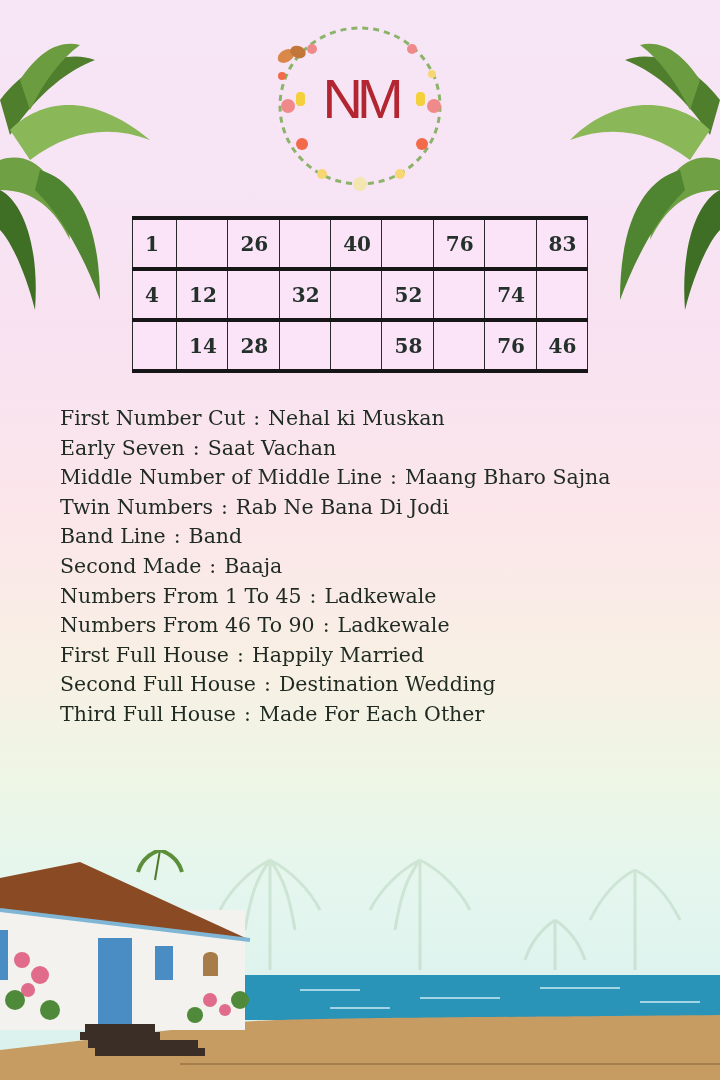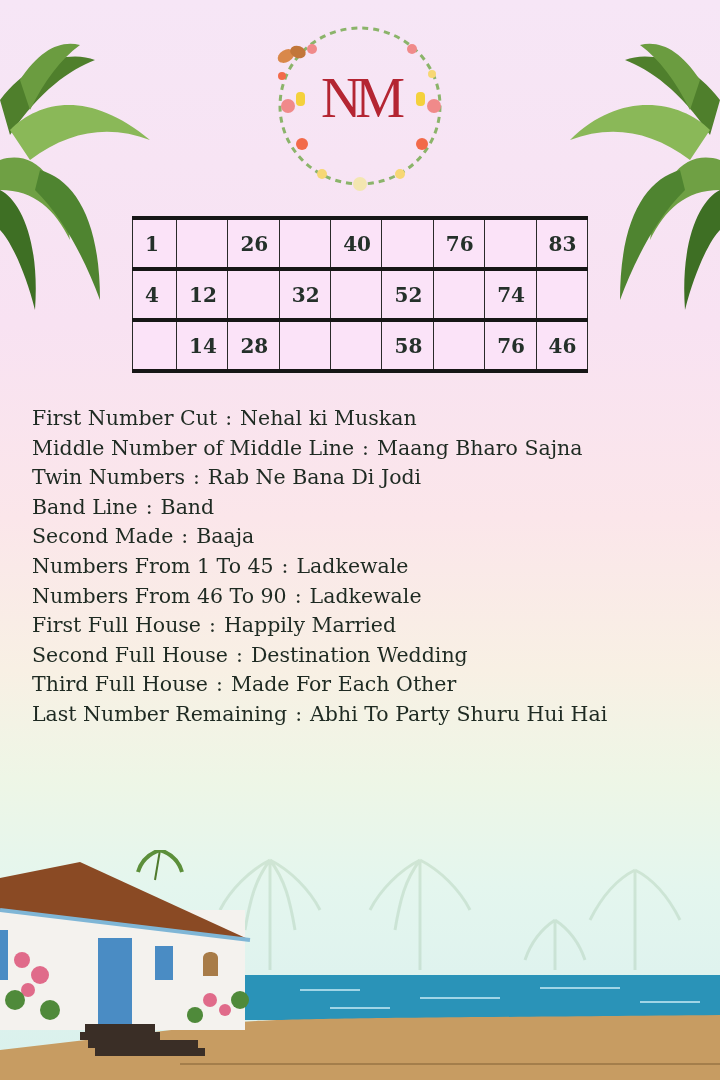--- a/index.html
+++ b/index.html
@@ -9,37 +9,37 @@
     font-family: "DejaVu Serif", "Liberation Serif", serif;
     color: #1f2a22;
   }
   .palm { position: absolute; }
   .palm-left { left: 0; top: 40px; width: 170px; height: 280px; }
   .palm-right { right: 0; top: 40px; width: 160px; height: 280px; }
 
   .monogram-wrap { position: absolute; left: 262px; top: 14px; width: 196px; height: 186px; }
   .monogram-text {
     position: absolute; left: 0; top: 52px; width: 196px; text-align: center;
-    font-family: Liberation Serif, serif;
+    font-family: Liberation Sans, sans-serif;
     font-size: 56px; color: #b42532; letter-spacing: -6px; font-weight: normal;
   }
 
   .tambola {
     position: absolute; left: 132px; top: 216px; width: 456px;
     border-collapse: collapse; background: #fbe3f8;
   }
   .tambola td {
     width: 50px; height: 47px; border-left: 1.5px solid #2a2a2a; border-right: 1.5px solid #2a2a2a;
     font-size: 20px; font-weight: bold; color: #24302a; padding: 0 0 0 12px;
     font-family: "DejaVu Serif", serif;
   }
   .tambola tr { border-top: 4px solid #161616; border-bottom: 4px solid #161616; }
 
   .rules { position: absolute; left: 32px; top: 404px; width: 680px; }
-  .rule { height: 29.6px; font-size: 20.5px; white-space: nowrap; line-height: 29px; color: #1e2a22; }
+  .rule { height: 29.6px; font-size: 20.5px; white-space: nowrap; line-height: 29px; color: #1e2a22; margin-left: 28px; }
   .rule .lbl { }
   .rule .sep { margin: 0 8px; }
 
   .scene { position: absolute; left: 0; top: 850px; width: 720px; height: 230px; }
 </style>
 </head>
 <body>
 
 <svg class="palm palm-left" viewBox="0 0 170 280">
   <g fill="#5a8a34">
@@ -122,30 +122,30 @@
         <td>58</td>
         <td></td>
         <td>76</td>
         <td>46</td>
       </tr>
     </tbody>
 </table>
 
 <div class="rules" id="rules-list">
     <div class="rule"><span class="lbl">First Number Cut</span><span class="sep">:</span><span>Nehal ki Muskan</span></div>
+    <div class="rule"><span class="lbl">Early Seven</span><span class="sep">:</span><span>Saat Vachan</span></div>
     <div class="rule"><span class="lbl">Middle Number of Middle Line</span><span class="sep">:</span><span>Maang Bharo Sajna</span></div>
     <div class="rule"><span class="lbl">Twin Numbers</span><span class="sep">:</span><span>Rab Ne Bana Di Jodi</span></div>
     <div class="rule"><span class="lbl">Band Line</span><span class="sep">:</span><span>Band</span></div>
     <div class="rule"><span class="lbl">Second Made</span><span class="sep">:</span><span>Baaja</span></div>
     <div class="rule"><span class="lbl">Numbers From 1 To 45</span><span class="sep">:</span><span>Ladkewale</span></div>
     <div class="rule"><span class="lbl">Numbers From 46 To 90</span><span class="sep">:</span><span>Ladkewale</span></div>
     <div class="rule"><span class="lbl">First Full House</span><span class="sep">:</span><span>Happily Married</span></div>
     <div class="rule"><span class="lbl">Second Full House</span><span class="sep">:</span><span>Destination Wedding</span></div>
     <div class="rule"><span class="lbl">Third Full House</span><span class="sep">:</span><span>Made For Each Other</span></div>
-    <div class="rule"><span class="lbl">Last Number Remaining</span><span class="sep">:</span><span>Abhi To Party Shuru Hui Hai</span></div>
   </div>
 
 <svg class="scene" viewBox="0 0 720 230">
 
   <g opacity="0.18" stroke="#6a9a6a" stroke-width="3" fill="none">
     <path d="M270,120 L270,10 M270,10 C250,20 230,40 220,60 M270,10 C290,20 310,40 320,60 M270,10 C255,30 250,50 245,80 M270,10 C285,30 290,50 295,80"></path>
     <path d="M420,120 L420,10 M420,10 C400,20 380,40 370,60 M420,10 C440,20 460,40 470,60 M420,10 C405,30 400,50 395,80"></path>
     <path d="M635,120 L635,20 M635,20 C615,30 600,50 590,70 M635,20 C655,30 670,50 680,70"></path>
     <path d="M555,120 L555,70 M555,70 C540,80 530,95 525,110 M555,70 C570,80 580,95 585,110"></path>
   </g>

